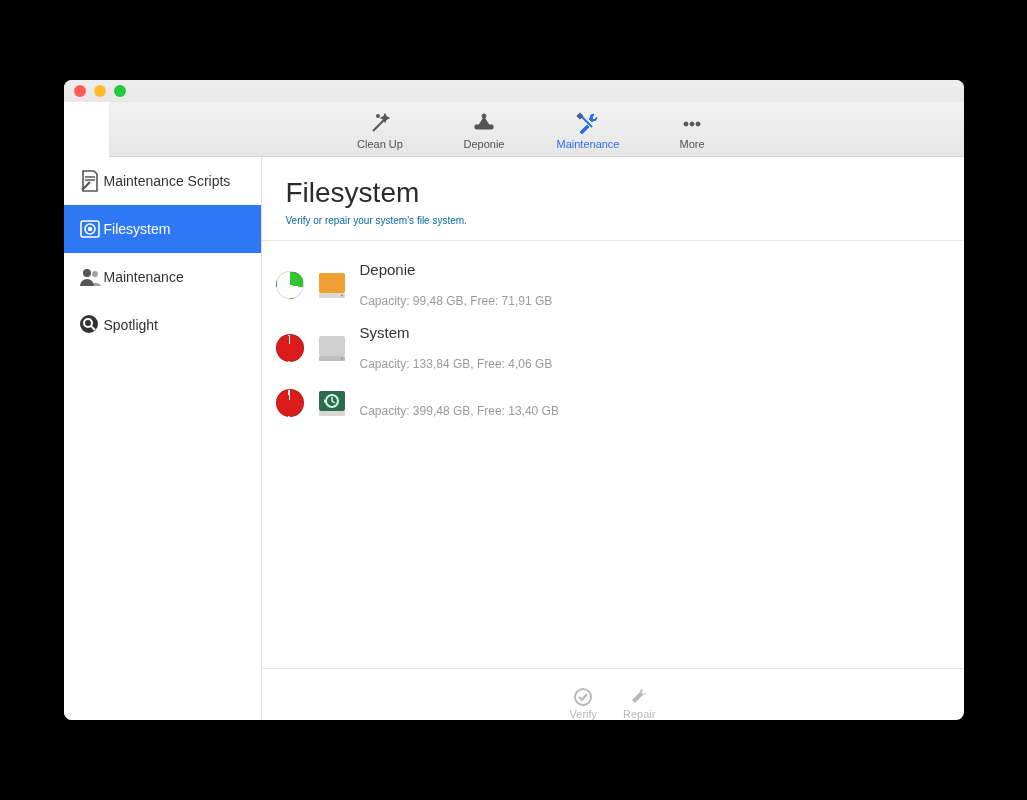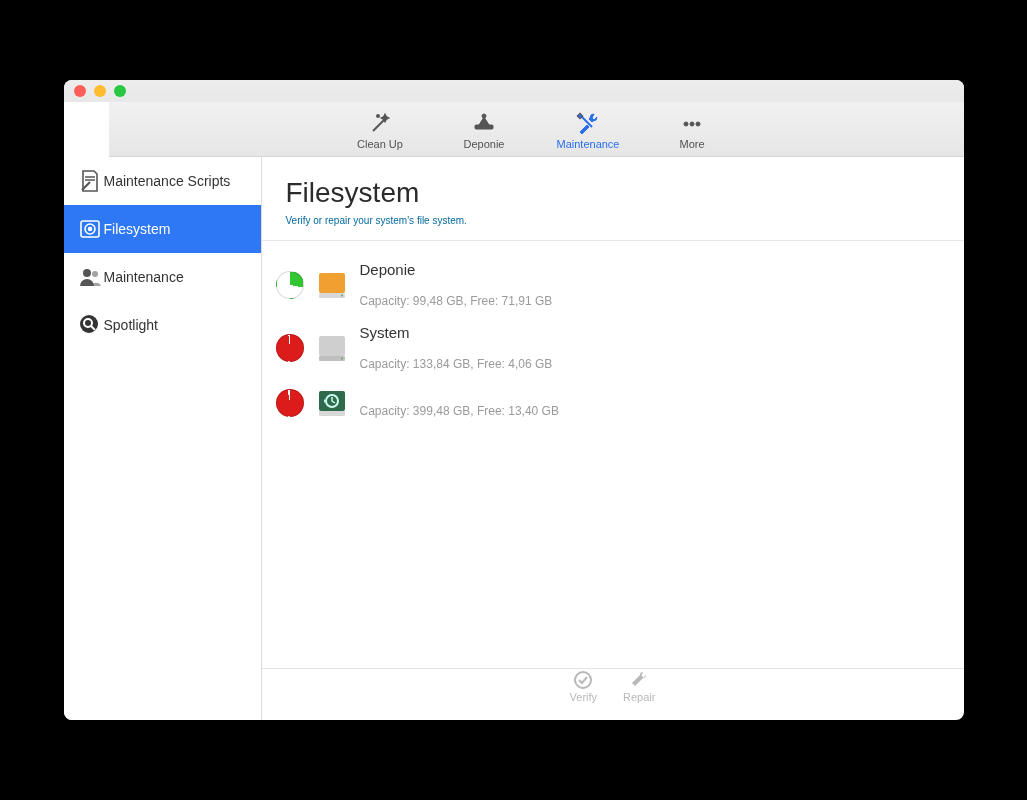--- a/index.html
+++ b/index.html
@@ -94,21 +94,21 @@
   .pie {
     width:28px; height:28px; border-radius:50%; position:relative;
     border:1px solid rgba(0,0,0,.15);
   }
   .disk-icon { width:32px; height:32px; }
   .vol-text .vname { font-size:15px; color:#333; }
   .vol-text .vinfo { font-size:12px; color:#9a9a9a; margin-top:16px; }
   
   .footer {
     border-top:1px solid #e4e4e4;
-    display:flex; justify-content:center; align-items:flex-start;
+    display:flex; justify-content:center; align-items:flex-end;
     gap:26px; height:52px;
   }
   .fbtn {
     display:flex; flex-direction:column; align-items:center;
     font-size:11px; color:#b8b8b8; cursor:pointer;
   }
   .fbtn .ficon { height:22px; display:flex; align-items:center; }
 </style>
 </head>
 <body>

